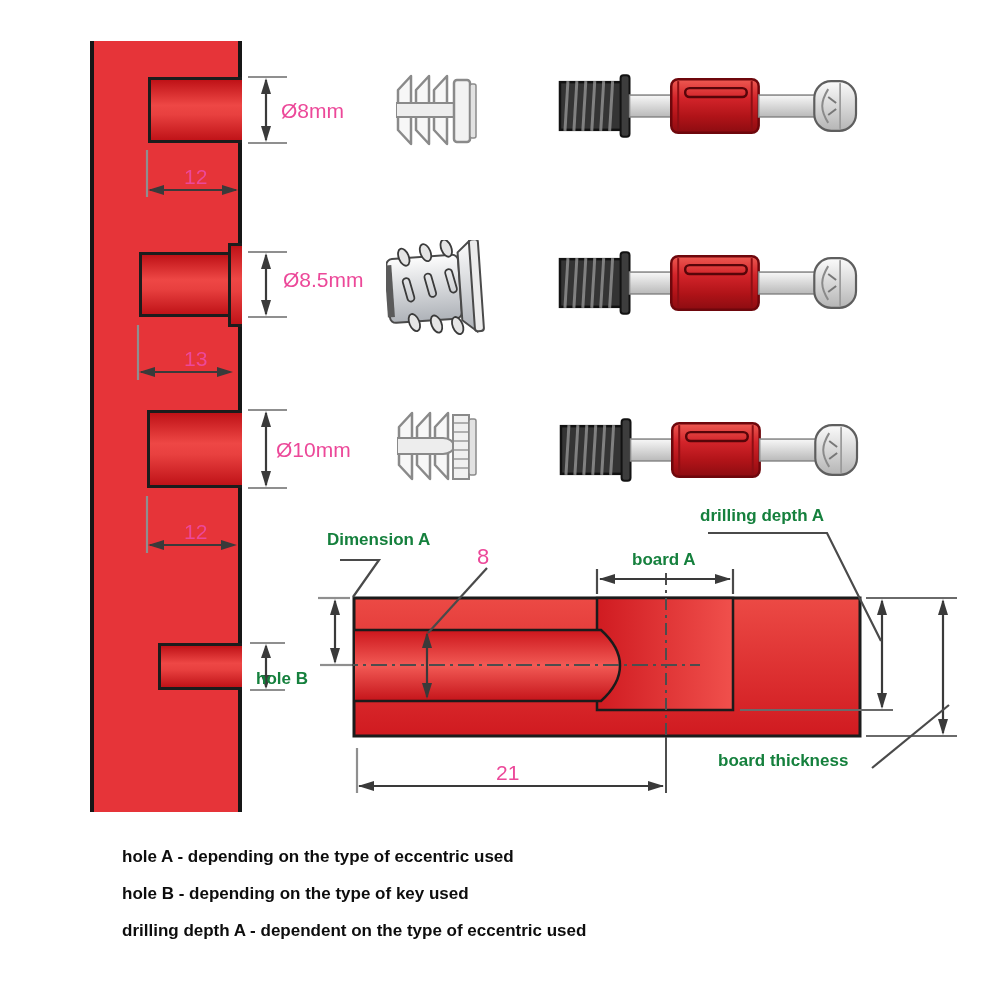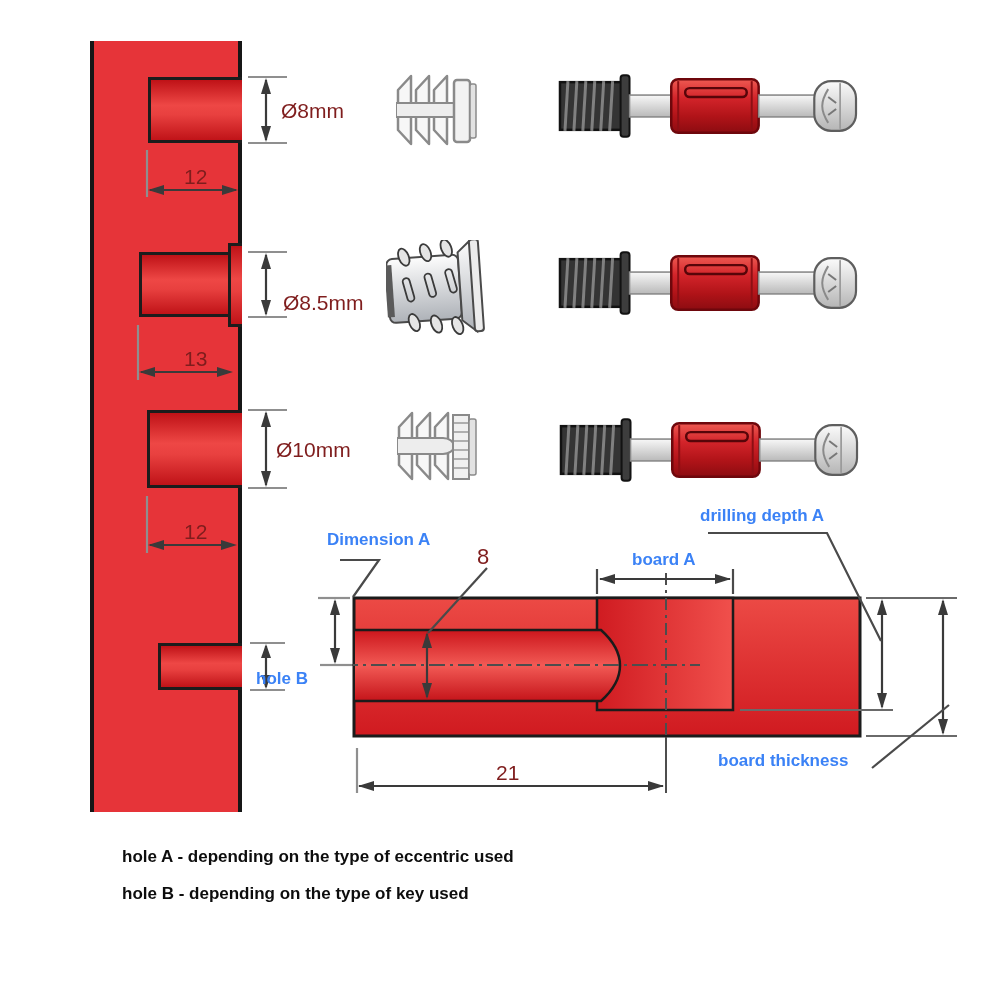--- a/index.html
+++ b/index.html
@@ -10,22 +10,22 @@
   .panel{left:90px;top:41px;width:152px;height:771px;background:#e63439;
          border-left:4px solid #161616;border-right:4px solid #161616;box-sizing:border-box;}
   .hole{box-sizing:border-box;border:3px solid #1c1c1c;border-right:none;
         background:linear-gradient(180deg,#bf1217 0%,#ee4745 42%,#e8403f 58%,#c01318 100%);}
   .hole1{left:148px;top:77px;width:94px;height:66px;}
   .hole2{left:139px;top:252px;width:89px;height:65px;}
   .hole2f{left:228px;top:243px;width:14px;height:84px;border:3px solid #1c1c1c;border-right:none;}
   .hole3{left:147px;top:410px;width:95px;height:78px;}
   .holeB{left:158px;top:643px;width:84px;height:47px;}
   
-  .dimnum{color:#7f1d1d;font-size:21px;white-space:nowrap;}
-  .blabel{color:#3b82f6;font-size:17px;font-weight:700;white-space:nowrap;}
+  .dimnum{color:#ec4899;font-size:21px;white-space:nowrap;}
+  .blabel{color:#15803d;font-size:17px;font-weight:700;white-space:nowrap;}
   .legend-line{color:#0d0d0d;font-size:17px;font-weight:700;white-space:nowrap;}
   svg.overlay{left:0;top:0;width:1000px;height:1000px;pointer-events:none;}
   svg.bolt{width:300px;height:78px;}
 </style>
 </head>
 <body>
 
 <div class="canvas">
 
   <svg width="0" height="0" style="position:absolute" aria-hidden="true">
@@ -251,29 +251,30 @@
     </svg>
   <svg class="abs bolt" style="left:558px;top:244px">
       <use href="#boltSym"></use>
     </svg>
   <svg class="abs bolt" style="left:559px;top:411px">
       <use href="#boltSym"></use>
     </svg>
 
   <div class="abs dimnum" style="left:281px;top:99px">Ø8mm</div>
   <div class="abs dimnum" style="left:184px;top:165px">12</div>
-  <div class="abs dimnum" style="left:283px;top:291px">Ø8.5mm</div>
+  <div class="abs dimnum" style="left:283px;top:268px">Ø8.5mm</div>
   <div class="abs dimnum" style="left:184px;top:347px">13</div>
   <div class="abs dimnum" style="left:276px;top:438px">Ø10mm</div>
   <div class="abs dimnum" style="left:184px;top:520px">12</div>
   <div class="abs blabel" style="left:256px;top:669px">hole B</div>
 
   <div class="abs blabel" style="left:327px;top:530px">Dimension A</div>
   <div class="abs dimnum" style="left:477px;top:544px;font-size:22px">8</div>
   <div class="abs blabel" style="left:632px;top:550px">board A</div>
   <div class="abs blabel" style="left:700px;top:506px">drilling depth A</div>
   <div class="abs blabel" style="left:718px;top:751px">board thickness</div>
   <div class="abs dimnum" style="left:496px;top:761px">21</div>
 
   <div class="abs legend-line" style="left:122px;top:884px">hole B - depending on the type of key used</div>
   <div class="abs legend-line" style="left:122px;top:847px">hole A - depending on the type of eccentric used</div>
+  <div class="abs legend-line" style="left:122px;top:921px">drilling depth A - dependent on the type of eccentric used</div>
 
 </div>
 
 </body></html>

